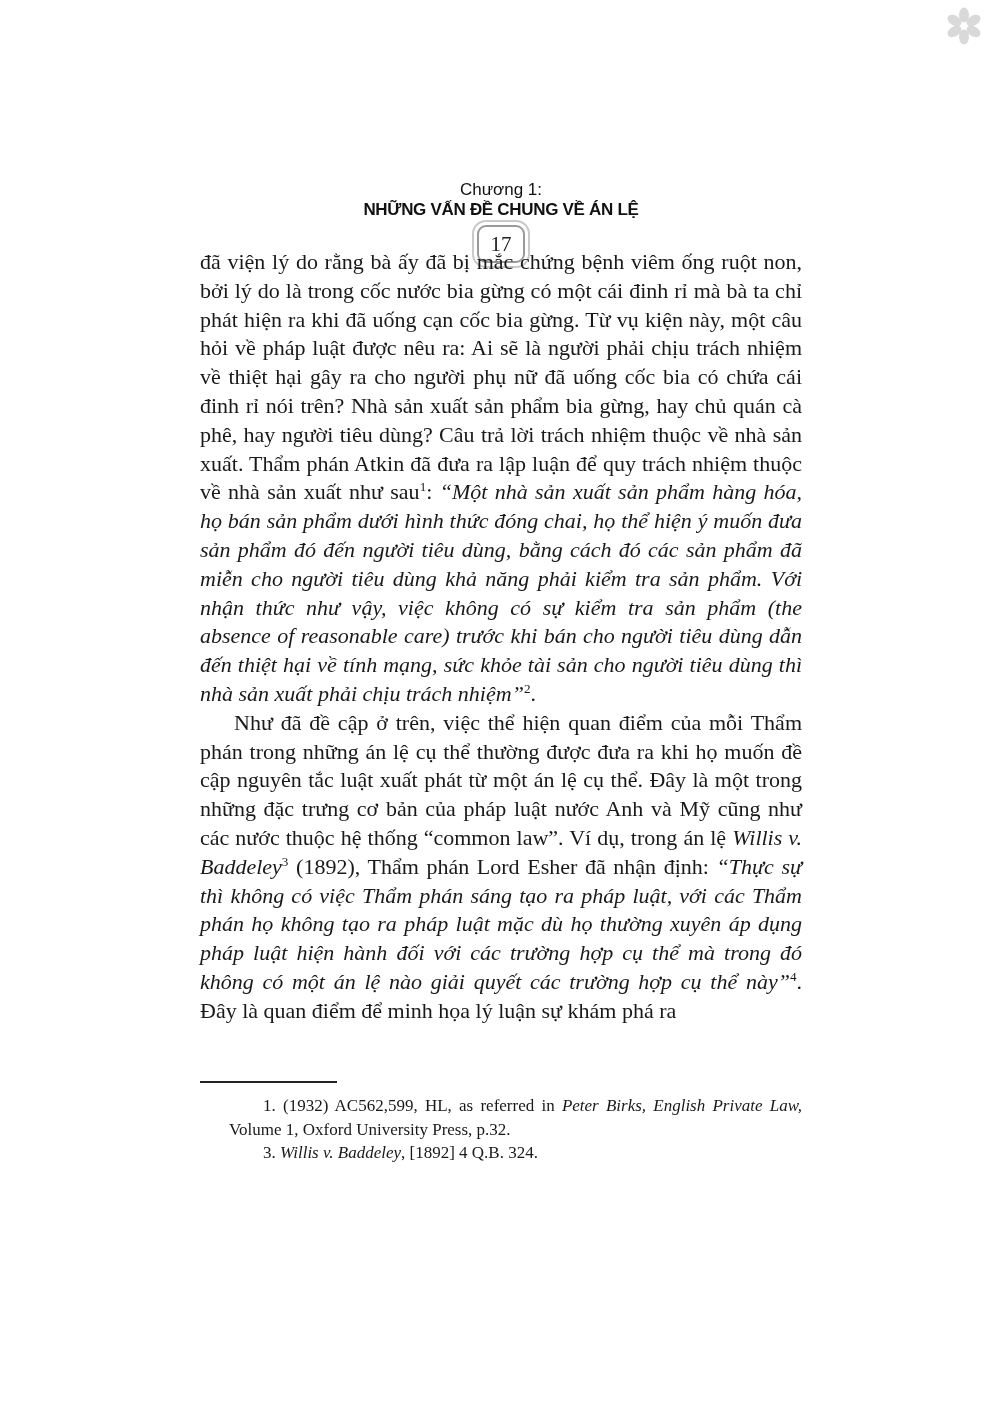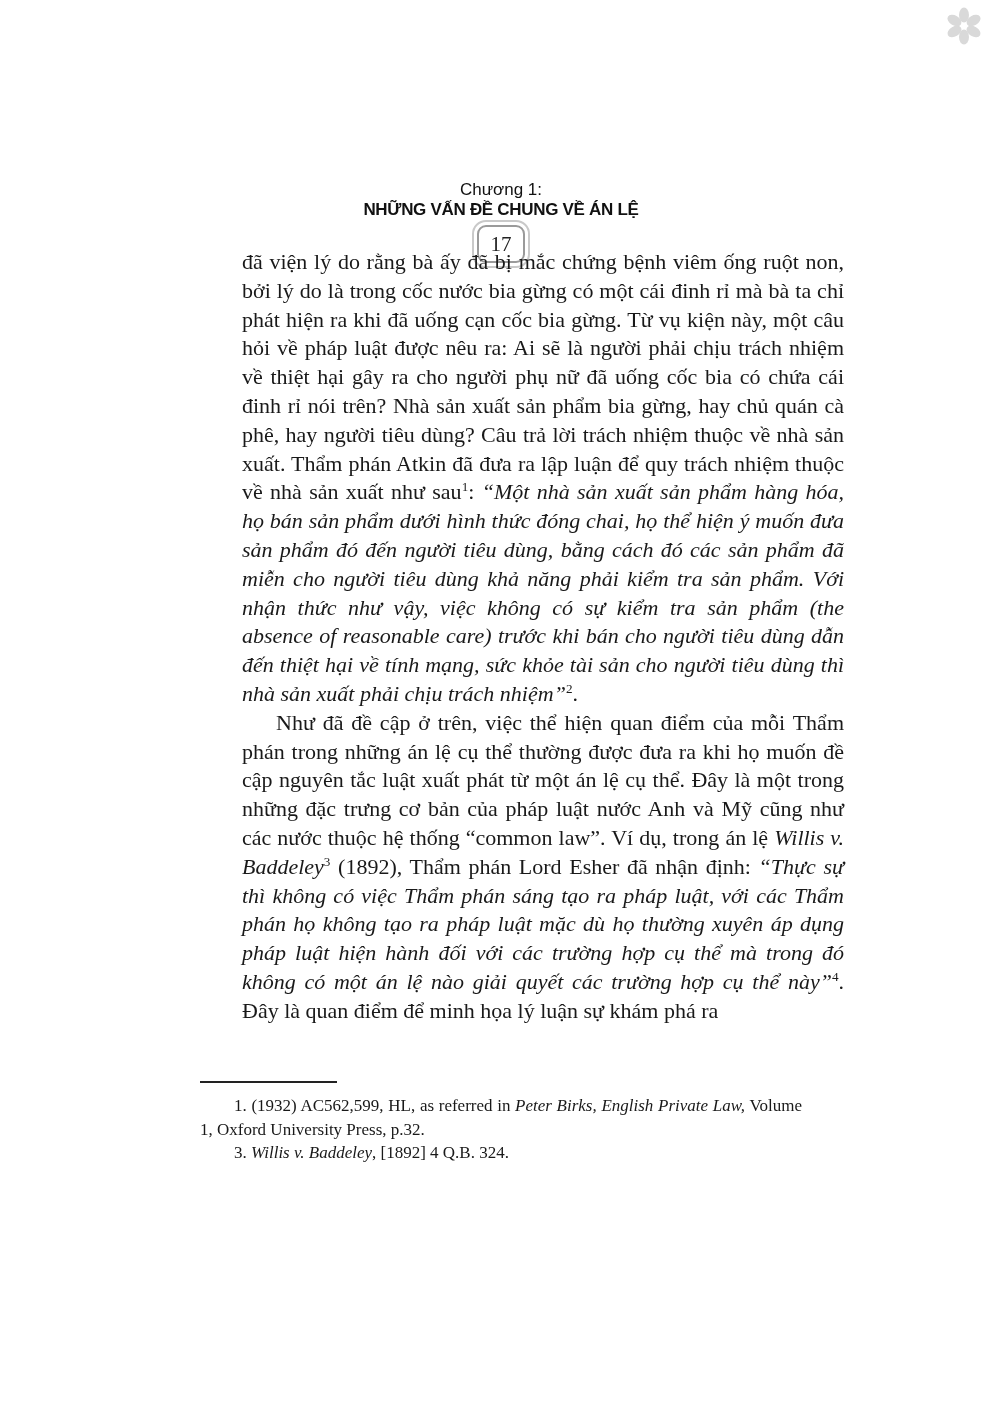--- a/index.html
+++ b/index.html
@@ -38,35 +38,34 @@
     display:flex; align-items:center; justify-content:center;
     font-family:"Liberation Serif", serif;
     font-size:21px; color:#222;
   }
 
   
   .body-text {
     position:absolute; left:200px; top:248px; width:602px;
     font-size:22px; line-height:28.8px;
     text-align:justify;
-    margin-left:42px;
   }
   .para { text-indent:0; }
   .para.indent { text-indent:34px; }
   .italic { font-style:italic; }
   sup { font-size:0.6em; vertical-align:super; line-height:0; }
 
   
   .footnotes {
     position:absolute; left:200px; top:1081px; width:602px;
     font-size:17px; line-height:23.6px;
     text-align:justify;
   }
   .footnote-rule { width:137px; height:2px; background:#222222; margin-bottom:11px; }
-  .footnote { text-indent:34px; }
+  .footnote { text-indent:34px;margin-left:29px; }
 </style>
 </head>
 <body>
 
 <div class="ornament">
   <svg width="40" height="40" viewBox="0 0 40 40" aria-hidden="true">
     <g fill="#d9d9d9">
       <ellipse cx="20" cy="9" rx="5" ry="7.6" transform="rotate(0 20 20)"></ellipse>
       <ellipse cx="20" cy="9" rx="5" ry="7.6" transform="rotate(60 20 20)"></ellipse>
       <ellipse cx="20" cy="9" rx="5" ry="7.6" transform="rotate(120 20 20)"></ellipse>

